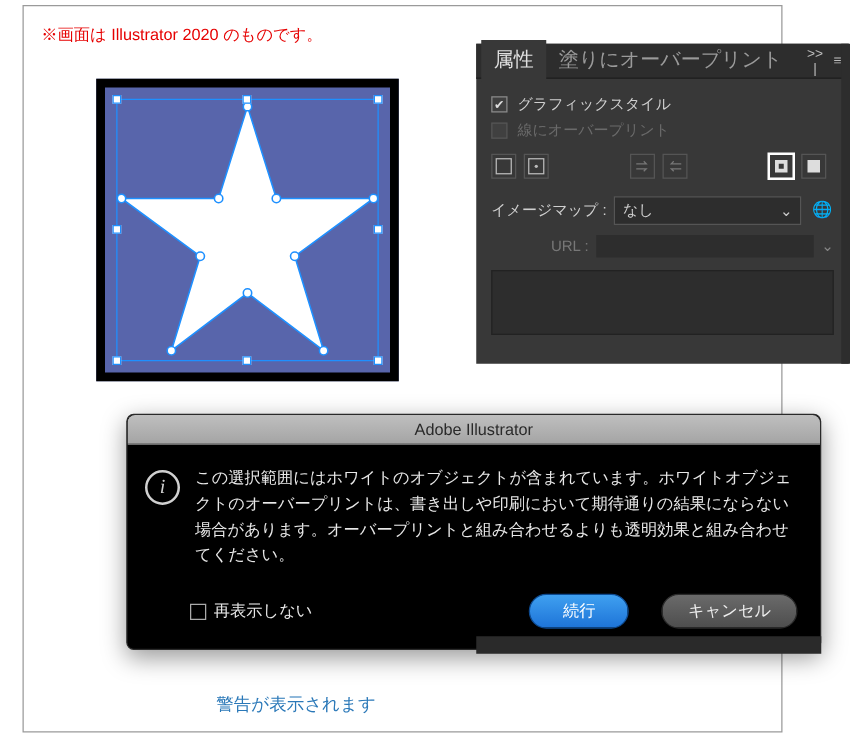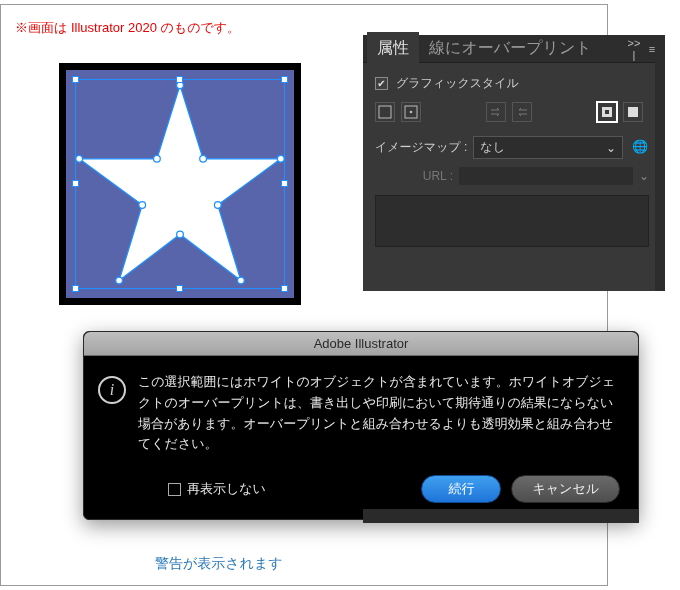--- a/index.html
+++ b/index.html
@@ -6,21 +6,21 @@
   body {
     width: 680px;
     height: 590px;
     background: #fff;
     font-family: "Hiragino Kaku Gothic Pro", "Meiryo", sans-serif;
     position: relative;
     overflow: hidden;
   }
   .frame {
     position: absolute;
-    left: 0; top: 4px;
+    left: 18px; top: 4px;
     width: 608px; height: 582px;
     border: 1px solid #9a9a9a;
     background: #fff;
   }
   .note-top {
     position: absolute;
     left: 14px; top: 14px;
     color: #e60000;
     font-size: 13px;
   }
@@ -208,34 +208,34 @@
     color: #d0d0d0;
     margin-top: 4px;
   }
   .dialog .msg {
     flex: 1;
     line-height: 1.6;
   }
   .dialog .footer {
     display: flex;
     align-items: center;
-    padding: 10px 18px 16px 84px;
+    padding: 10px 18px 16px 50px;
   }
   .dialog .footer .spacer { flex: 1; }
   .dialog .dcb {
     width: 13px; height: 13px;
     border: 1px solid #aaa;
     margin-right: 6px;
     display: inline-block;
   }
   .dialog .btn {
     padding: 4px 20px;
     border-radius: 14px;
     border: 1px solid #222;
-    margin-left: 10px;
+    margin-left: 26px;
     font-size: 13px;
     text-align: center;
     min-width: 80px;
   }
   .dialog .btn.primary {
     background: linear-gradient(#3fa0f0, #1e74d8);
     color: #fff;
     border-color: #0d4a90;
   }
   .dialog .btn.secondary {
@@ -279,29 +279,33 @@
     <div class="handle" style="left:19px;top:123px"></div>
     <div class="handle" style="left:228px;top:123px"></div>
     <div class="handle" style="left:19px;top:228px"></div>
     <div class="handle" style="left:123px;top:228px"></div>
     <div class="handle" style="left:228px;top:228px"></div>
   </div>
 
   <div class="panel">
     <div class="tabs">
       <div class="tab active">属性</div>
-      <div class="tab">線にオーバープリント</div>
+      <div class="tab">塗りにオーバープリント</div>
       <div class="spacer"></div>
       <div class="collapse">&gt;&gt; |</div>
       <div class="menu">≡</div>
     </div>
     <div class="body">
       <div class="checkrow">
         <span class="cb">✔</span>
         <span>グラフィックスタイル</span>
+      </div>
+      <div class="checkrow disabled">
+        <span class="cb"></span>
+        <span>線にオーバープリント</span>
       </div>
 
       <div class="iconrow">
         <span class="ibox">
           <svg viewBox="0 0 14 14">
               <rect x="1" y="1" width="12" height="12" fill="none" stroke="#bbb"></rect>
             </svg>
         </span>
         <span class="ibox">
           <svg viewBox="0 0 14 14">

